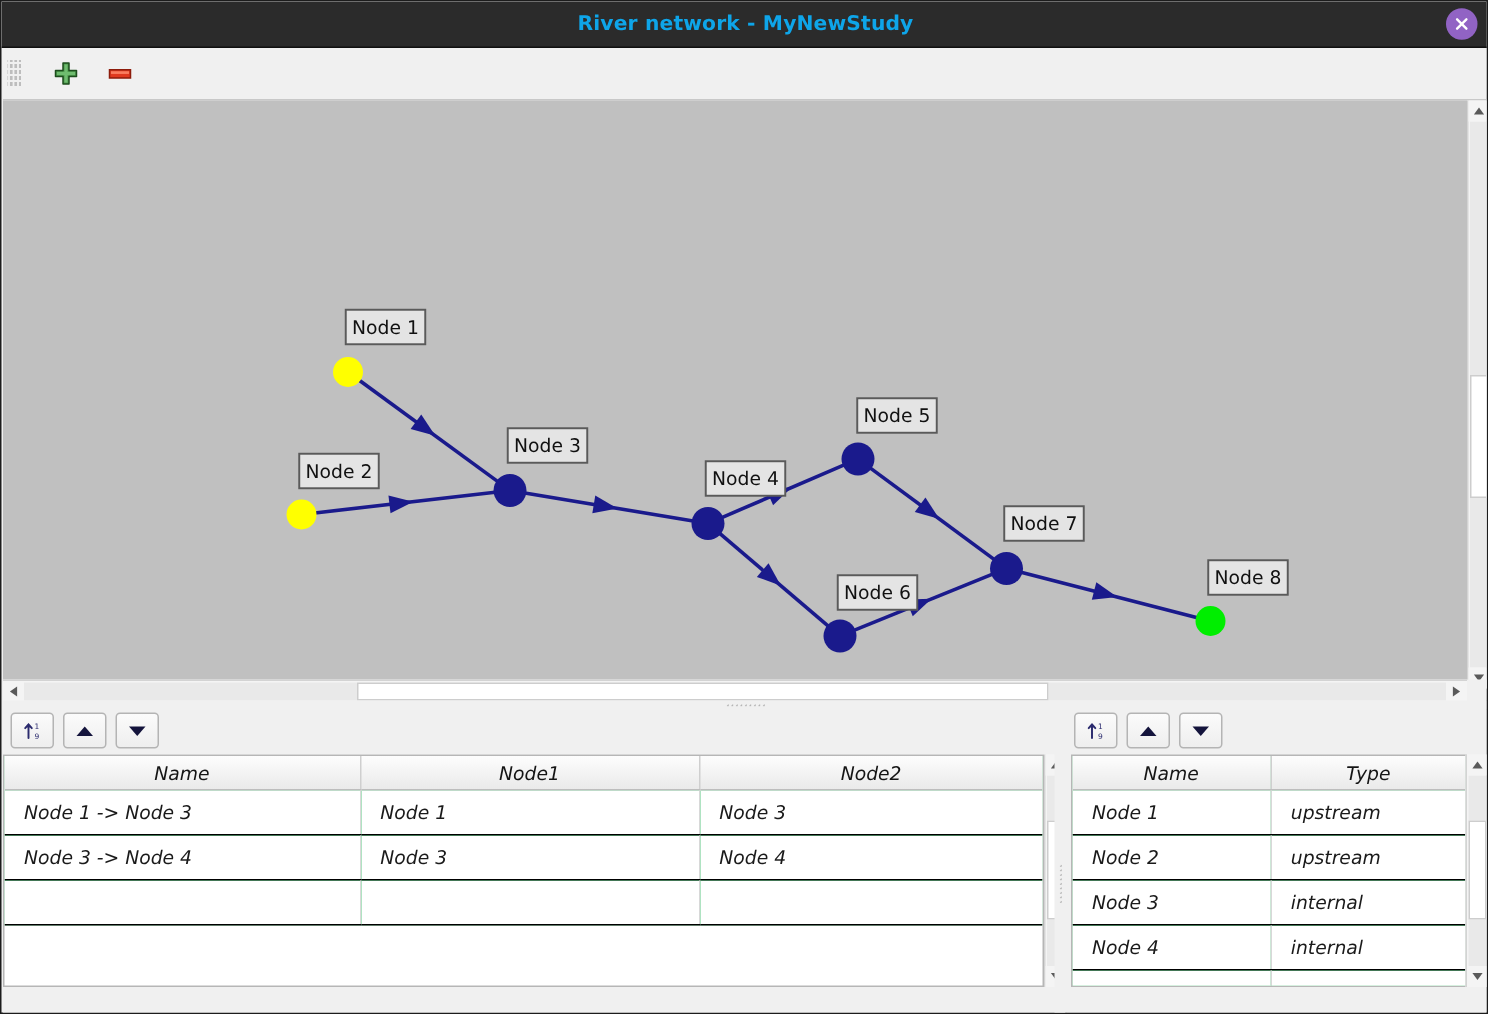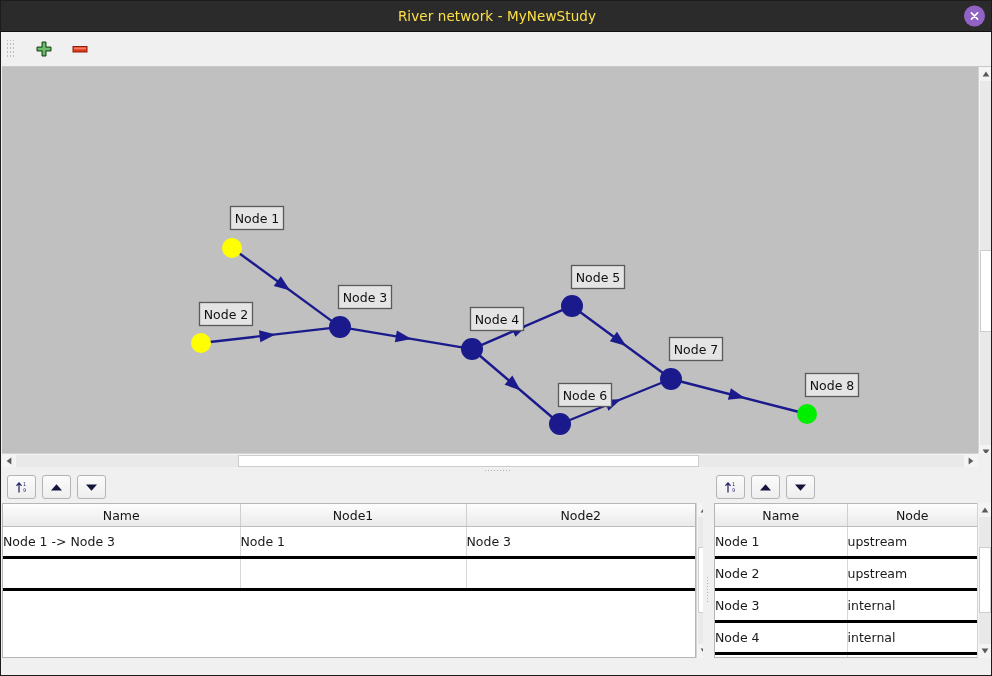--- a/index.html
+++ b/index.html
@@ -31,23 +31,23 @@
     background: #2b2b2b;
     color: #f2f2f2;
     display: flex;
     align-items: center;
     justify-content: center;
     box-sizing: border-box;
     border-bottom: 1px solid #101010;
   }
   .titlebar .title {
     font-size: 13.5px;
-    font-weight: normal;
+    font-weight: bold;
     letter-spacing: 0.1px;
-    color: #fde047;
+    color: #0ea5e9;
     white-space: nowrap;
   }
   .close-btn {
     position: absolute;
     right: 8px;
     top: 50%;
     transform: translateY(-50%);
     width: 21px;
     height: 21px;
     border-radius: 50%;
@@ -199,38 +199,39 @@
     cursor: pointer;
   }
 
   table.grid {
     border-collapse: collapse;
     table-layout: fixed;
     width: 100%;
     font-size: 12.5px;
     color: #1a1a1a;
     background: #86efac;
+    font-style: italic;
   }
   table.grid th {
     height: 22px;
     font-weight: normal;
     font-size: 12.5px;
     text-align: center;
     background: linear-gradient(#fdfdfd, #eaeaea);
     border-right: 1px solid #cfcfcf;
     border-bottom: 1px solid #bdbdbd;
     color: #151515;
     padding: 0;
   }
   table.grid th:last-child { border-right: none; }
   table.grid td {
     height: 29px;
-    padding: 0 0 0 0;
+    padding: 0 0 0 13px;
     border-right: 1px solid #d8d8d8;
-    border-bottom: 3px solid #000000;
+    border-bottom: 1px solid #000000;
     background: #ffffff;
     white-space: nowrap;
     overflow: hidden;
     text-overflow: ellipsis;
   }
   table.grid td:last-child { border-right: none; }
   .grid-host {
     position: absolute;
     overflow: hidden;
     background: #ffffff;
@@ -413,20 +414,25 @@
               <th>Node2</th>
             </tr>
           </thead>
         <tbody id="links-body">
             <tr>
               <td>Node 1 -&gt; Node 3</td>
               <td>Node 1</td>
               <td>Node 3</td>
             </tr>
             <tr>
+              <td>Node 3 -&gt; Node 4</td>
+              <td>Node 3</td>
+              <td>Node 4</td>
+            </tr>
+            <tr>
               <td>&nbsp;</td>
               <td>&nbsp;</td>
               <td>&nbsp;</td>
             </tr>
           </tbody>
       </table>
     </div>
 
     <div class="sb-v" style="left:694px; top:30px; height:155px;">
       <div class="sb-track-v" style="top:14px; height:127px;"></div>
@@ -473,21 +479,21 @@
 
     <div class="grid-host" style="left:3px; top:30px; width:264px; height:155px;">
       <table class="grid" id="nodes-table">
         <colgroup>
             <col style="width:132px">
             <col style="width:130px">
           </colgroup>
         <thead>
             <tr id="nodes-head">
               <th>Name</th>
-              <th>Node</th>
+              <th>Type</th>
             </tr>
           </thead>
         <tbody id="nodes-body">
             <tr>
               <td>Node 1</td>
               <td>upstream</td>
             </tr>
             <tr>
               <td>Node 2</td>
               <td>upstream</td>

